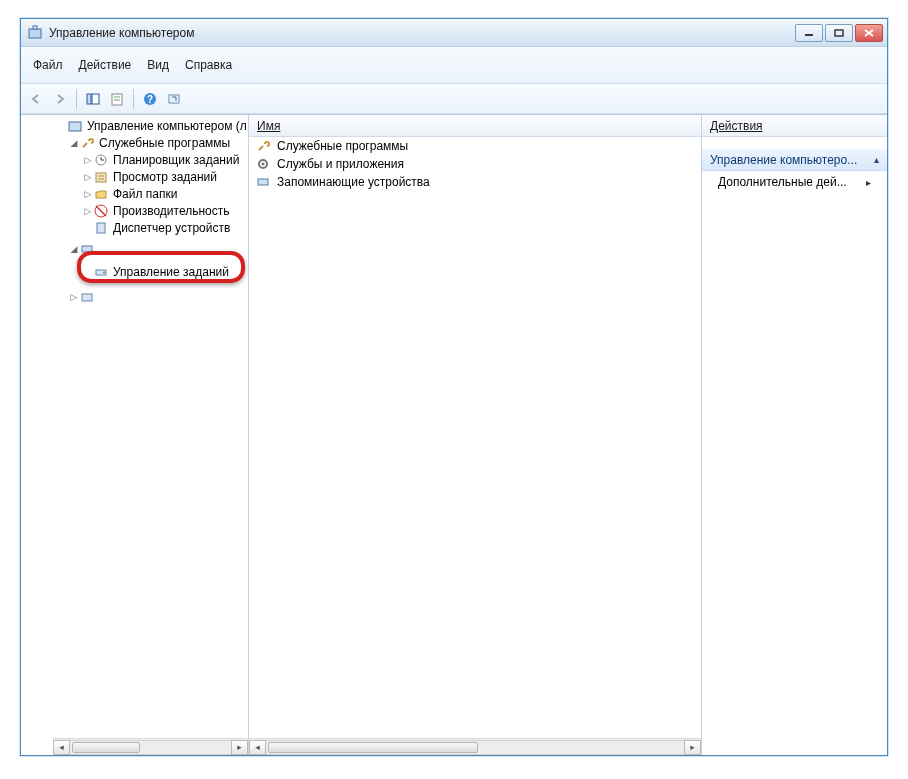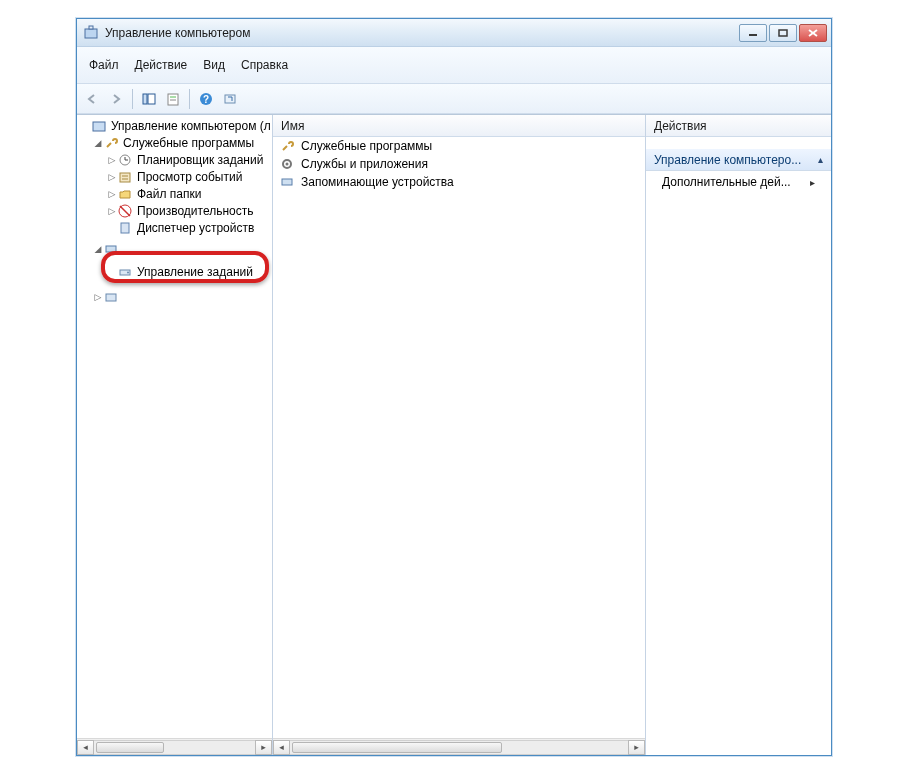--- a/index.html
+++ b/index.html
@@ -1,18 +1,18 @@
 <!DOCTYPE html>
 <html><head>
 <meta charset="utf-8">
 <style>
   * { box-sizing: border-box; margin: 0; padding: 0; }
   body { font-family: "Segoe UI", Tahoma, sans-serif; font-size: 12px; background: #fff; color: #000; }
   .window {
-    width: 756px; height: 738px; margin: 18px auto;
+    width: 868px; height: 738px; margin: 18px auto;
     border: 1px solid #4a8bc2;
     background: linear-gradient(to bottom, #eaf3fb 0%, #dfeaf6 100%);
     display: flex; flex-direction: column;
     box-shadow: 0 0 0 1px #d0e0f0;
   }
   .titlebar {
     height: 28px; display: flex; align-items: center; padding: 0 2px 0 6px;
     background: linear-gradient(to bottom, #f3f8fd 0%, #e0ecf7 50%, #cfe0f1 100%);
     border-bottom: 1px solid #bcd0e5;
   }
@@ -32,27 +32,27 @@
   }
   .menu-item { padding: 2px 8px; color: #1a1a1a; cursor: default; }
   .toolbar {
     height: 30px; background: linear-gradient(to bottom,#f7fbff,#e9f1fa); border-bottom: 1px solid #cfdceb;
     display: flex; align-items: center; padding: 0 4px; gap: 2px;
   }
   .tb-btn { width: 22px; height: 22px; display: flex; align-items: center; justify-content: center; border: 1px solid transparent; border-radius: 2px; }
   .tb-sep { width: 1px; height: 20px; background: #b8c8da; margin: 0 3px; }
   .content { flex: 1; display: flex; background: #fff; border-top: 1px solid #b8c8da; overflow: hidden; position: relative;}
   .pane { position: relative; background: #fff; display:flex; flex-direction:column; }
-  .pane.tree { width: 196px; border-right: 1px solid #c5d3e4; }
+  .pane.tree { width: 196px; border-right: 1px solid #c5d3e4; margin-left: 32px; }
   .pane.list { flex: 1; border-right: 1px solid #c5d3e4; }
   .pane.actions { width: 185px; }
   .list-header, .actions-header {
     height: 22px; background: linear-gradient(to bottom,#fdfdfe,#ecf1f8);
     border-bottom: 1px solid #cedbea; padding: 0 8px; display: flex; align-items: center;
-    font-size: 12px; color: #1a1a1a;
+    font-size: 12px; color: #1a1a1a; text-decoration: underline;
   }
   .tree-body, .list-body, .actions-body { flex:1; overflow: hidden; position:relative; }
   .tree-body { padding: 2px 0; }
   .tree-node { display: flex; align-items: center; height: 17px; padding-left: 4px; white-space: nowrap; font-size: 12px; color:#000; }
   .tree-node .twisty { width: 10px; text-align:center; color:#6a6a6a; font-size:9px; margin-right:0px; }
   .tree-node .nicon { width:16px; height:16px; margin-right:4px; display:inline-flex; align-items:center; justify-content:center; }
   .depth1 { padding-left: 16px; }
   .depth2 { padding-left: 30px; }
   .highlight-ring {
     position:absolute; border: 4px solid #d62121; border-radius: 14px; pointer-events:none;
@@ -188,21 +188,21 @@
         </div>
         <div class="tree-node depth2">
           <span class="twisty">▷</span>
           <span class="nicon">
               <svg width="14" height="14">
                 <rect x="2" y="3" width="10" height="9" fill="#f4e7c6" stroke="#a78b45"></rect>
                 <line x1="4" y1="6" x2="10" y2="6" stroke="#a78b45"></line>
                 <line x1="4" y1="9" x2="10" y2="9" stroke="#a78b45"></line>
               </svg>
             </span>
-          <span>Просмотр событий</span>
+          <span>Просмотр заданий</span>
         </div>
         <div class="tree-node depth2">
           <span class="twisty">▷</span>
           <span class="nicon">
               <svg width="14" height="14">
                 <path d="M2 5 L5 5 L6 4 L12 4 L12 11 L2 11 Z" fill="#f6d77a" stroke="#b8903a"></path>
               </svg>
             </span>
           <span>Файл папки</span>
         </div>

